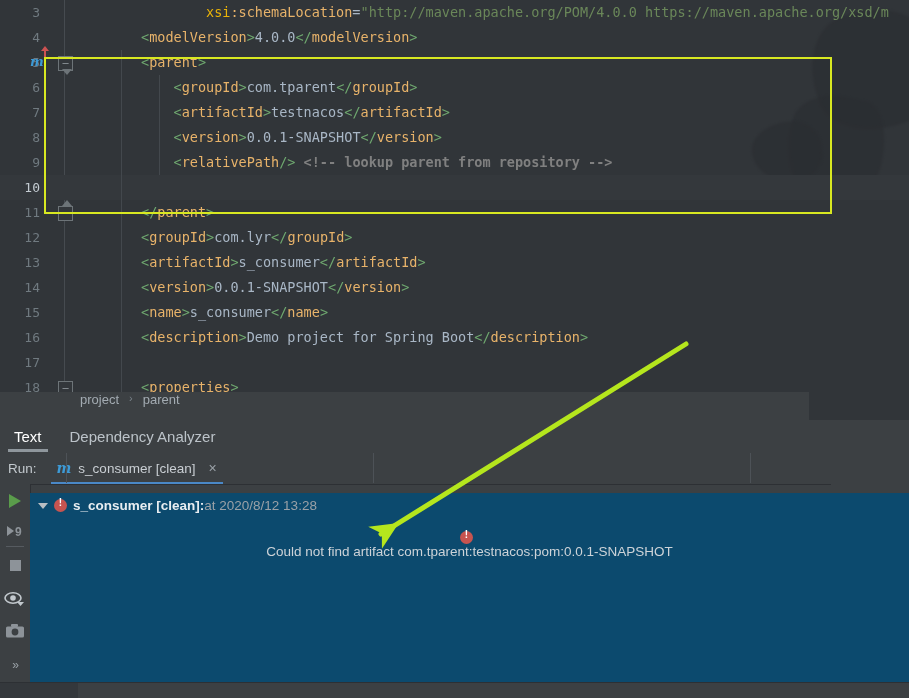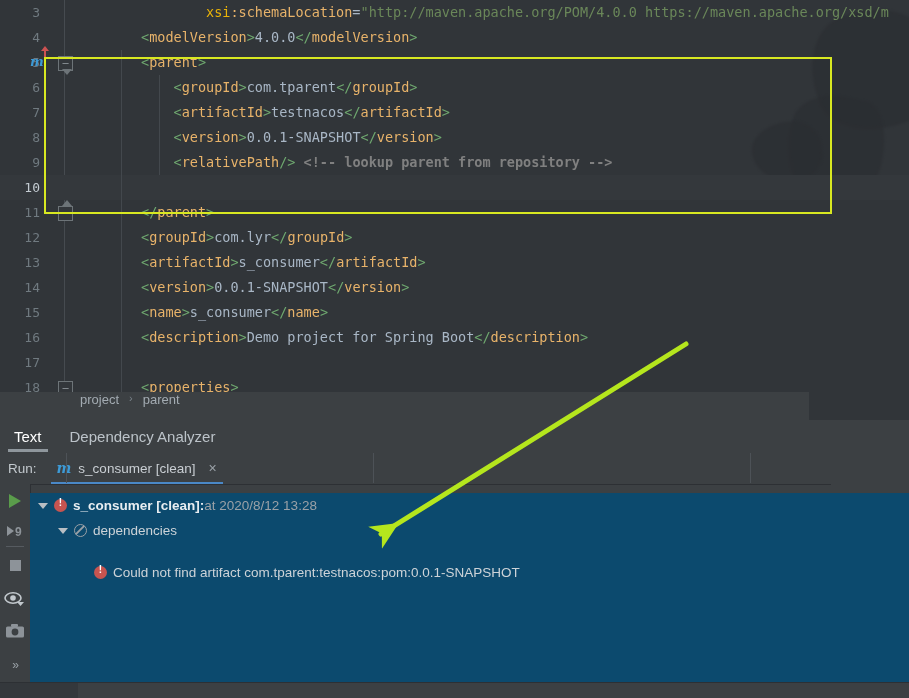--- a/index.html
+++ b/index.html
@@ -401,27 +401,21 @@
     </div>
 
     <div class="tree" id="tree-host">
         <div class="tnode" style="top: 0px;">
           <span style="display: inline-block; flex: 0 0 auto; width: 8px;"></span>
           <span class="tri"></span>
           <span class="err-icon"></span>
           <span class="bold-w">s_consumer [clean]:</span>
           <span class="dim"> at 2020/8/12 13:28</span>
         </div>
-        <div class="tnode" style="top: 25px;">
-          <span style="display: inline-block; flex: 0 0 auto; width: 28px;"></span>
-          <span class="tri"></span>
-          <span class="ban-icon"></span>
-          <span>dependencies</span>
-        </div>
-        <div class="tnode" style="top: 67px;">
+        <div class="tnode" style="top: 38px; flex-direction: column;">
           <span style="display: inline-block; flex: 0 0 auto; width: 48px;"></span>
           <span style="display: inline-block; flex: 0 0 auto; width: 16px;"></span>
           <span class="err-icon"></span>
           <span>Could not find artifact com.tparent:testnacos:pom:0.0.1-SNAPSHOT</span>
         </div>
       </div>
   </div>
 
   <svg class="annot-arrow">
     <defs>

